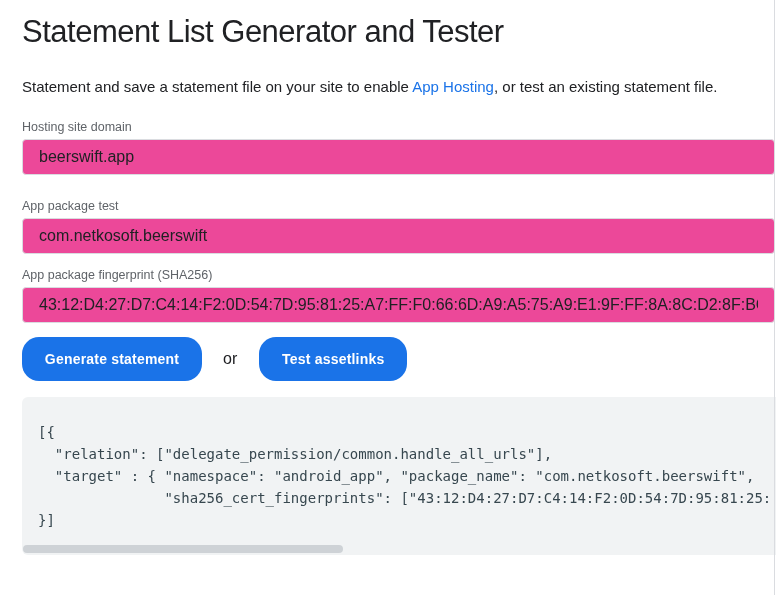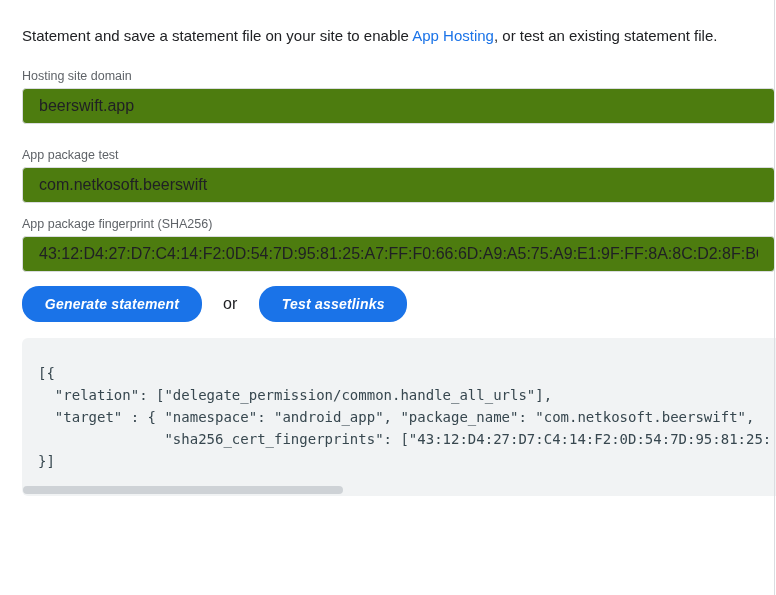--- a/index.html
+++ b/index.html
@@ -46,41 +46,40 @@
     display: block;
     margin-top: 4px;
     width: 753px;
     height: 36px;
     border: 1px solid #dadce0;
     border-radius: 4px;
     padding: 0 16px;
     font-family: "Liberation Sans", sans-serif;
     font-size: 16px;
     color: #202124;
-    background: #4d7c0f;
+    background: #ec4899;
     outline: none;
   }
 
   .button-row {
     margin-top: 14px;
     display: flex;
     align-items: center;
   }
   .btn {
-    height: 36px;
+    height: 44px;
     border: none;
     border-radius: 17px;
     background: #1a73e8;
     color: #ffffff;
     font-family: "Liberation Sans", sans-serif;
     font-size: 14px;
     font-weight: 700;
     letter-spacing: 0.2px;
     cursor: pointer;
-    font-style: italic;
   }
   .btn-generate { width: 180px; }
   .btn-test { width: 148px; }
   .or-label {
     margin: 0 22px 0 21px;
     font-size: 16px;
     color: #202124;
   }
 
   .code-block {
@@ -126,20 +125,21 @@
     width: 1px;
     height: 595px;
     background: #dadce0;
   }
 </style>
 </head>
 <body>
 
 <div class="container">
 
+  <h1 class="page-title">Statement List Generator and Tester</h1>
 
   <p class="intro"><span>Statement and save a statement file on your site to enable </span><a href="#">App Hosting</a><span>, or test an existing statement file.</span></p>
 
   <div class="field-label">Hosting site domain</div>
   <input class="text-input" type="text" value="beerswift.app" style="">
 
   <div class="field-label">App package test</div>
   <input class="text-input" type="text" value="com.netkosoft.beerswift" style="">
 
   <div class="field-label tight">App package fingerprint (SHA256)</div>

